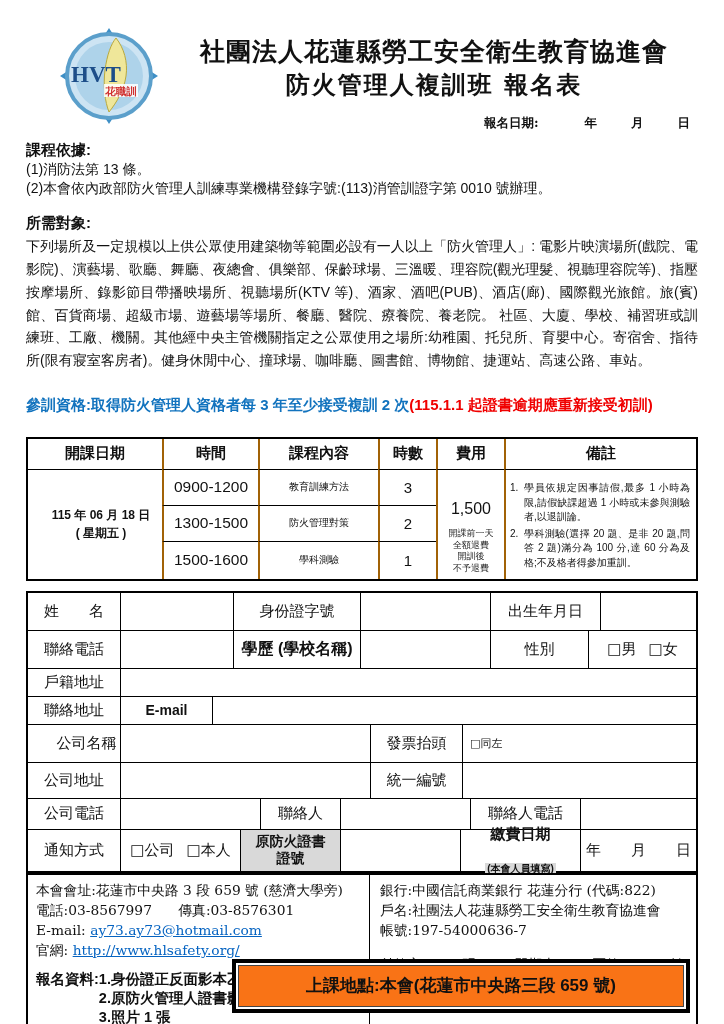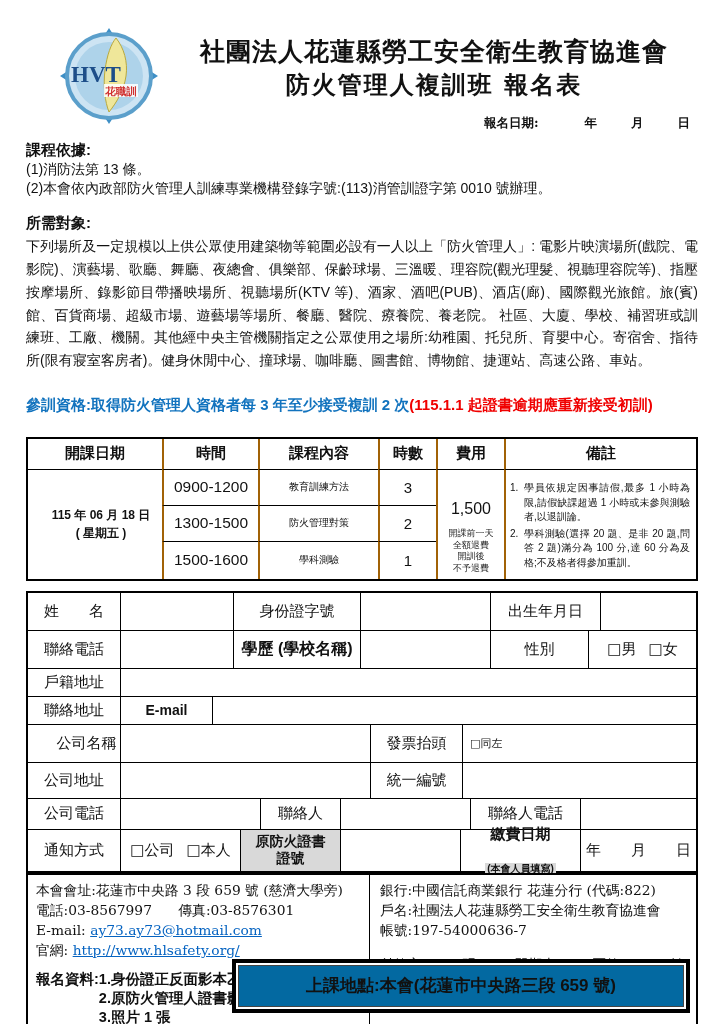--- a/index.html
+++ b/index.html
@@ -65,21 +65,21 @@
             font-family:"DejaVu Serif","Liberation Serif",serif; }
   .f-left { width:342px; border-right:1px solid #000; padding:5px 6px 0 8px; }
   .f-right { flex:1; padding:5px 6px 0 10px; }
   .f-line { font-size:13.8px; line-height:1.45; }
   .f-link { color:#0563C1; text-decoration:underline; cursor:pointer; }
   .materials { display:flex; margin-top:10px; font-family:"Liberation Sans",sans-serif;
                font-weight:bold; font-size:14.5px; line-height:1.32; }
   .pay-line { margin-top:16px; font-size:13.8px; display:flex; gap:14px; }
   .loc-box { position:absolute; left:204px; top:84px; width:458px; height:54px;
              border:4px solid #000; background:#fff; padding:2px; }
-  .loc-inner { width:100%; height:100%; background:#0369a1; border:1px solid #444;
+  .loc-inner { width:100%; height:100%; background:#f97316; border:1px solid #444;
                display:flex; align-items:center; justify-content:center;
                font-family:"Liberation Sans",sans-serif; font-weight:bold; font-size:17px; }
 </style>
 </head>
 <body>
 
 <div class="page">
 
   <svg class="logo" viewBox="0 0 98 96">
     <polygon points="49,0 42,11 56,11" fill="#3e8fc6"></polygon>

